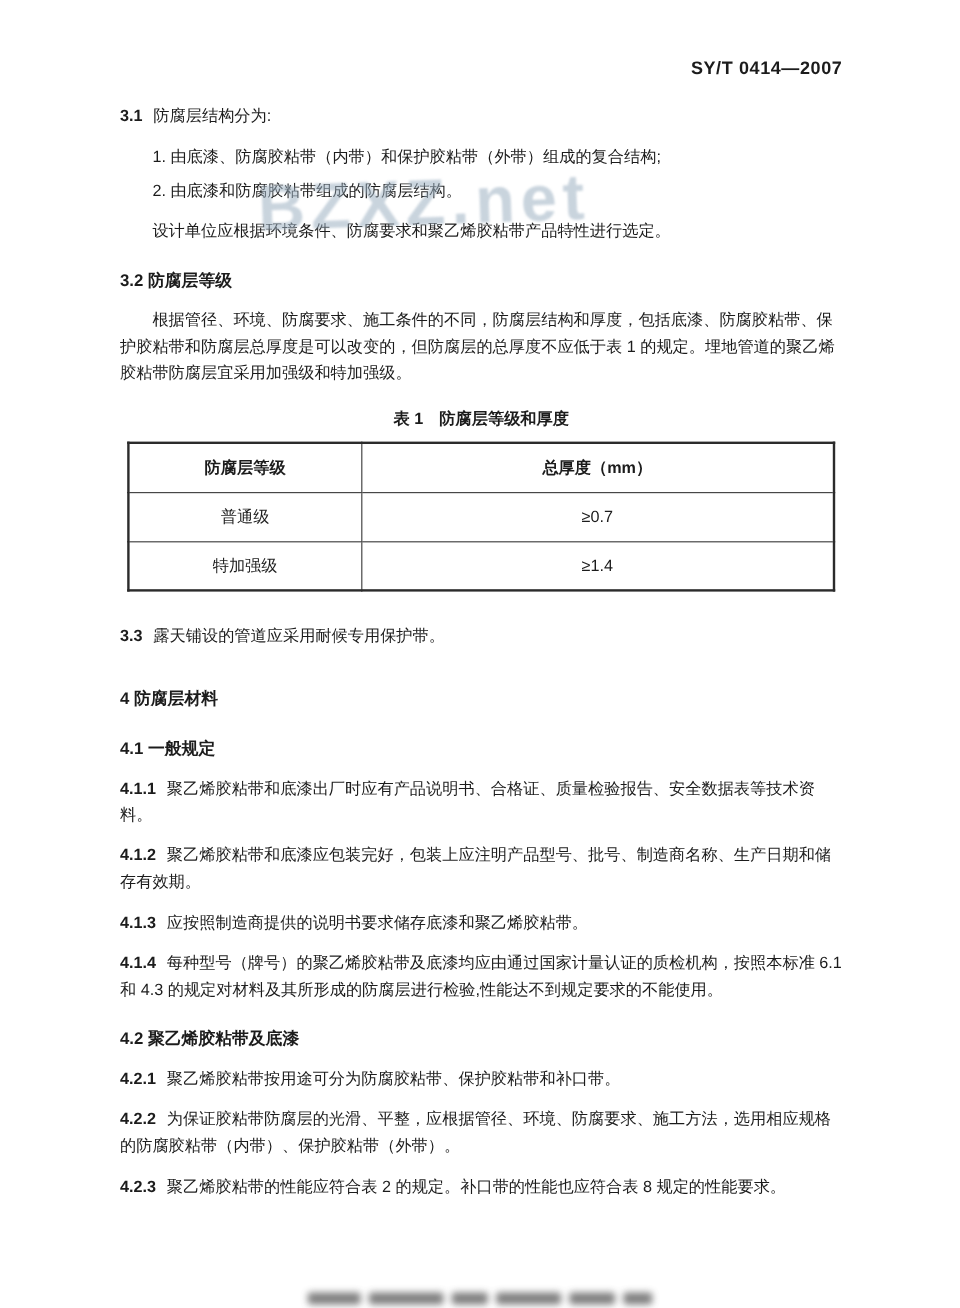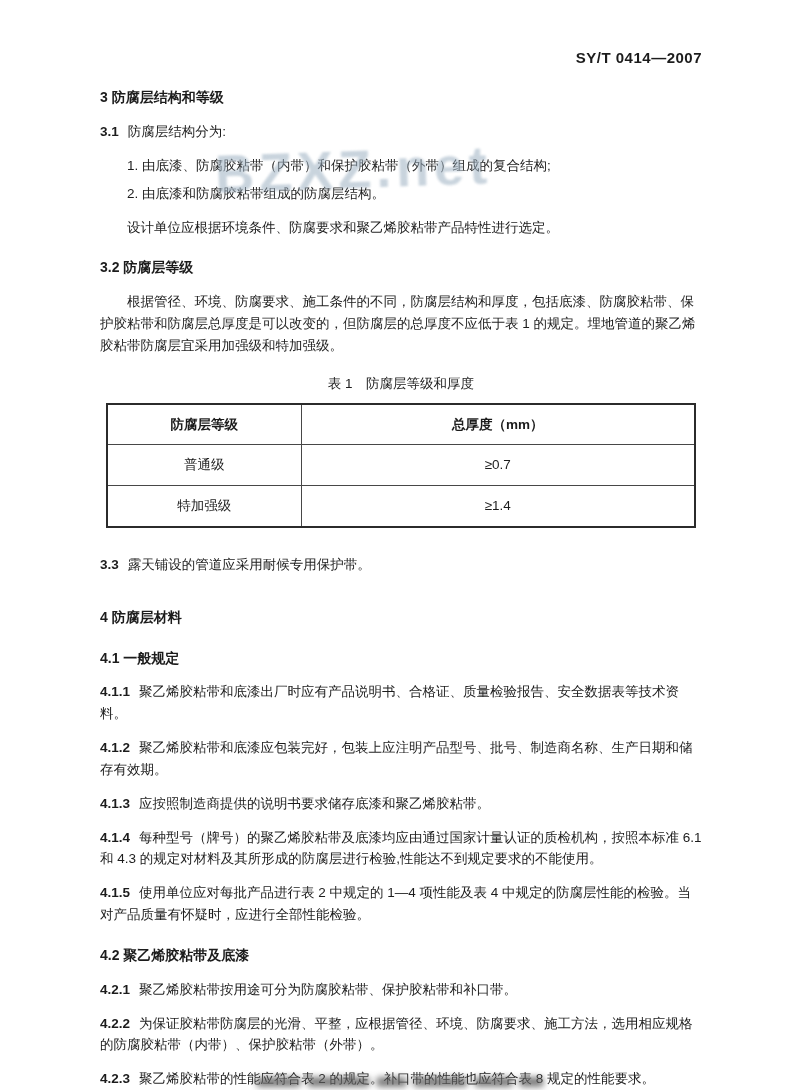--- a/index.html
+++ b/index.html
@@ -24,21 +24,21 @@
     letter-spacing:.5px;margin:0 0 16px 0;
   }
   h2.sec{font-size:14px;font-weight:bold;margin:18px 0 8px 0;}
   h2.sec.first{margin-top:4px;}
   h2.sec.gap-top{margin-top:30px;}
   p{margin:12px 0;}
   p.indent{text-indent:2em;}
   p.list-item{margin-left:2em;margin-top:6px;margin-bottom:6px;}
   p.clause b{margin-right:9px;}
   .table-caption{
-    text-align:center;font-weight:normal;font-size:13.5px;
+    text-align:center;font-weight:bold;font-size:13.5px;
     margin:16px 0 8px 0;
   }
   table.grade-table{
     width:98%;margin:4px auto 26px auto;
     border-collapse:collapse;
     border:2px solid #2b2b2b;
     padding-left:48px;
   }
   table.grade-table th, table.grade-table td{
     border:1px solid #474747;
@@ -74,21 +74,20 @@
 <body>
 
 <div class="page">
 
   <div class="watermark">BZXZ.net</div>
 
   <div class="content">
 
     <div class="doc-number">SY/T 0414—2007</div>
 
-    <h2 class="sec first">3 防腐层结构和等级</h2>
 
     <p class="clause">
       <b>3.1</b><span>防腐层结构分为:</span>
     </p>
 
     <p class="list-item">1. 由底漆、防腐胶粘带（内带）和保护胶粘带（外带）组成的复合结构;</p>
     <p class="list-item">2. 由底漆和防腐胶粘带组成的防腐层结构。</p>
 
     <p class="indent">设计单位应根据环境条件、防腐要求和聚乙烯胶粘带产品特性进行选定。</p>
 
@@ -134,23 +133,20 @@
     </p>
 
     <p class="clause">
       <b>4.1.3</b><span>应按照制造商提供的说明书要求储存底漆和聚乙烯胶粘带。</span>
     </p>
 
     <p class="clause">
       <b>4.1.4</b><span>每种型号（牌号）的聚乙烯胶粘带及底漆均应由通过国家计量认证的质检机构，按照本标准 6.1 和 4.3 的规定对材料及其所形成的防腐层进行检验,性能达不到规定要求的不能使用。</span>
     </p>
 
-    <p class="clause">
-      <b>4.1.5</b><span>使用单位应对每批产品进行表 2 中规定的 1—4 项性能及表 4 中规定的防腐层性能的检验。当对产品质量有怀疑时，应进行全部性能检验。</span>
-    </p>
 
     <h2 class="sec">4.2 聚乙烯胶粘带及底漆</h2>
 
     <p class="clause">
       <b>4.2.1</b><span>聚乙烯胶粘带按用途可分为防腐胶粘带、保护胶粘带和补口带。</span>
     </p>
 
     <p class="clause">
       <b>4.2.2</b><span>为保证胶粘带防腐层的光滑、平整，应根据管径、环境、防腐要求、施工方法，选用相应规格的防腐胶粘带（内带）、保护胶粘带（外带）。</span>
     </p>

